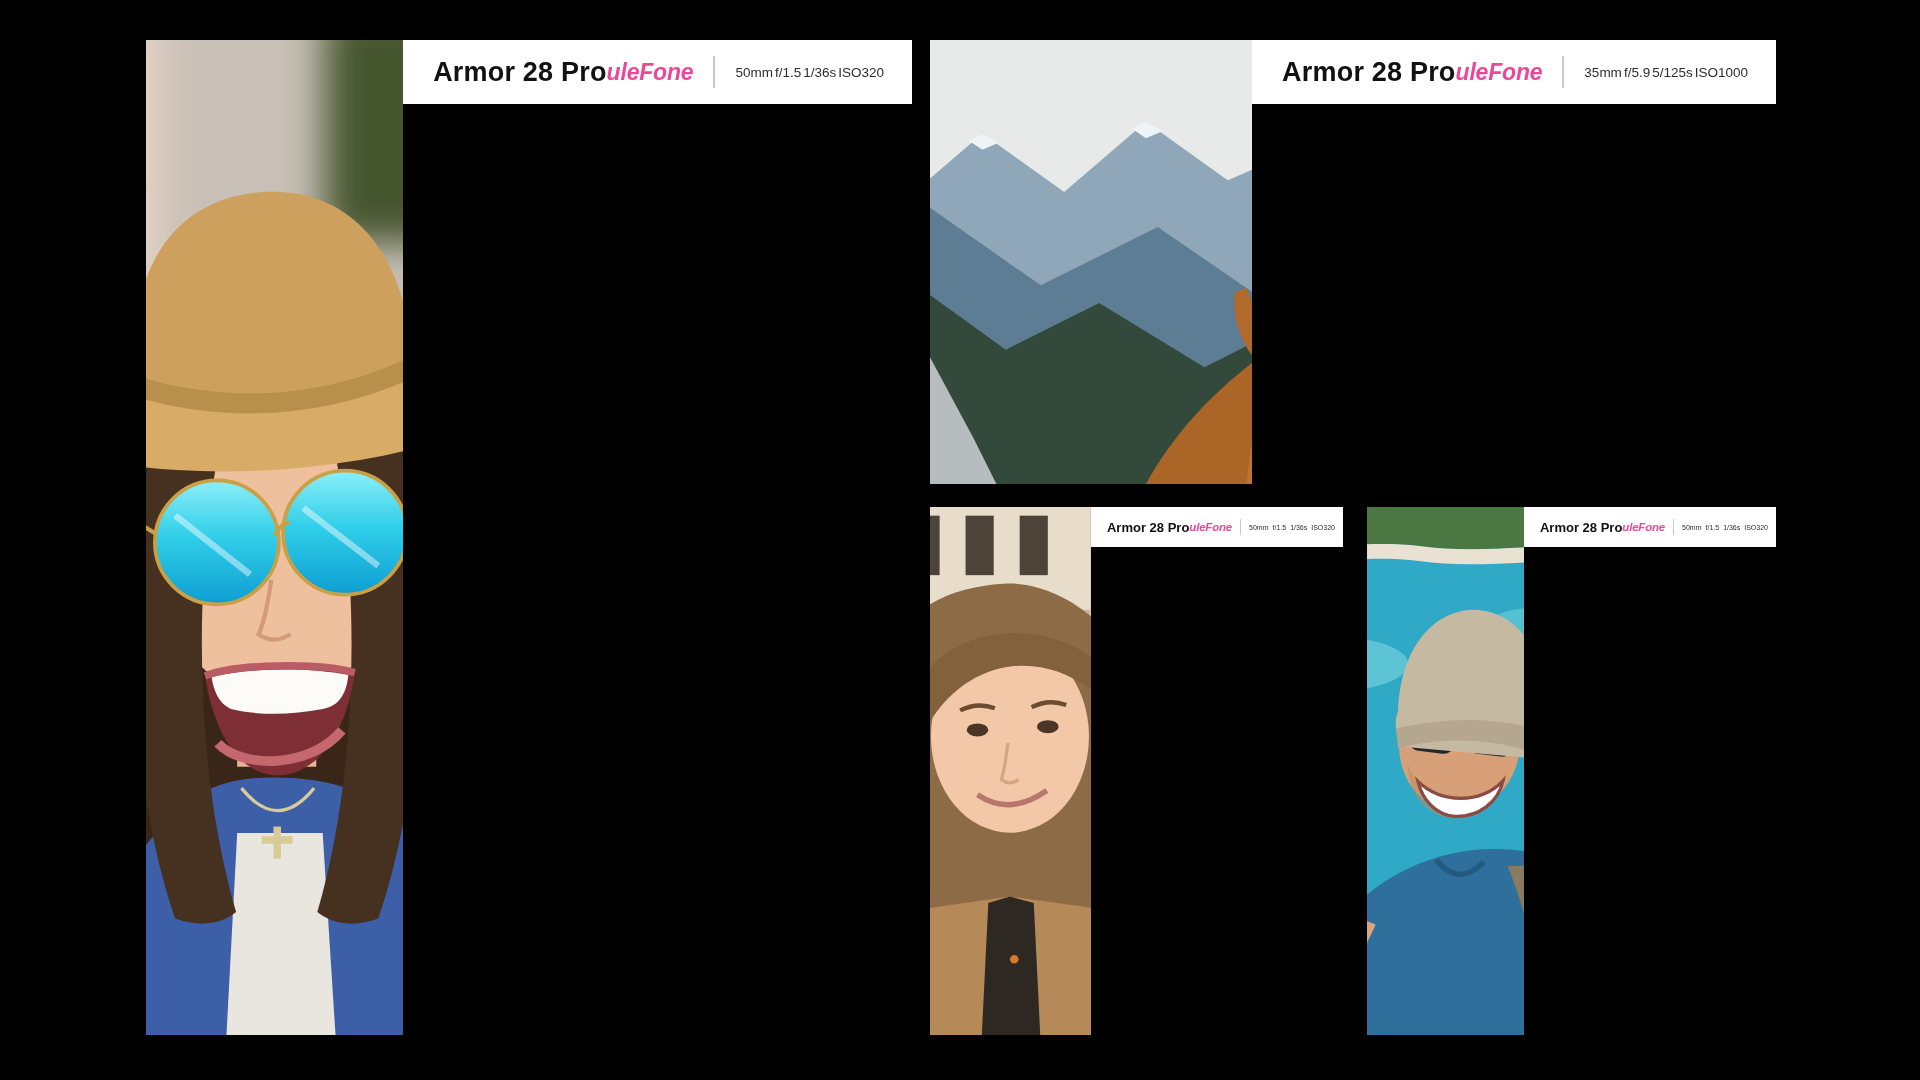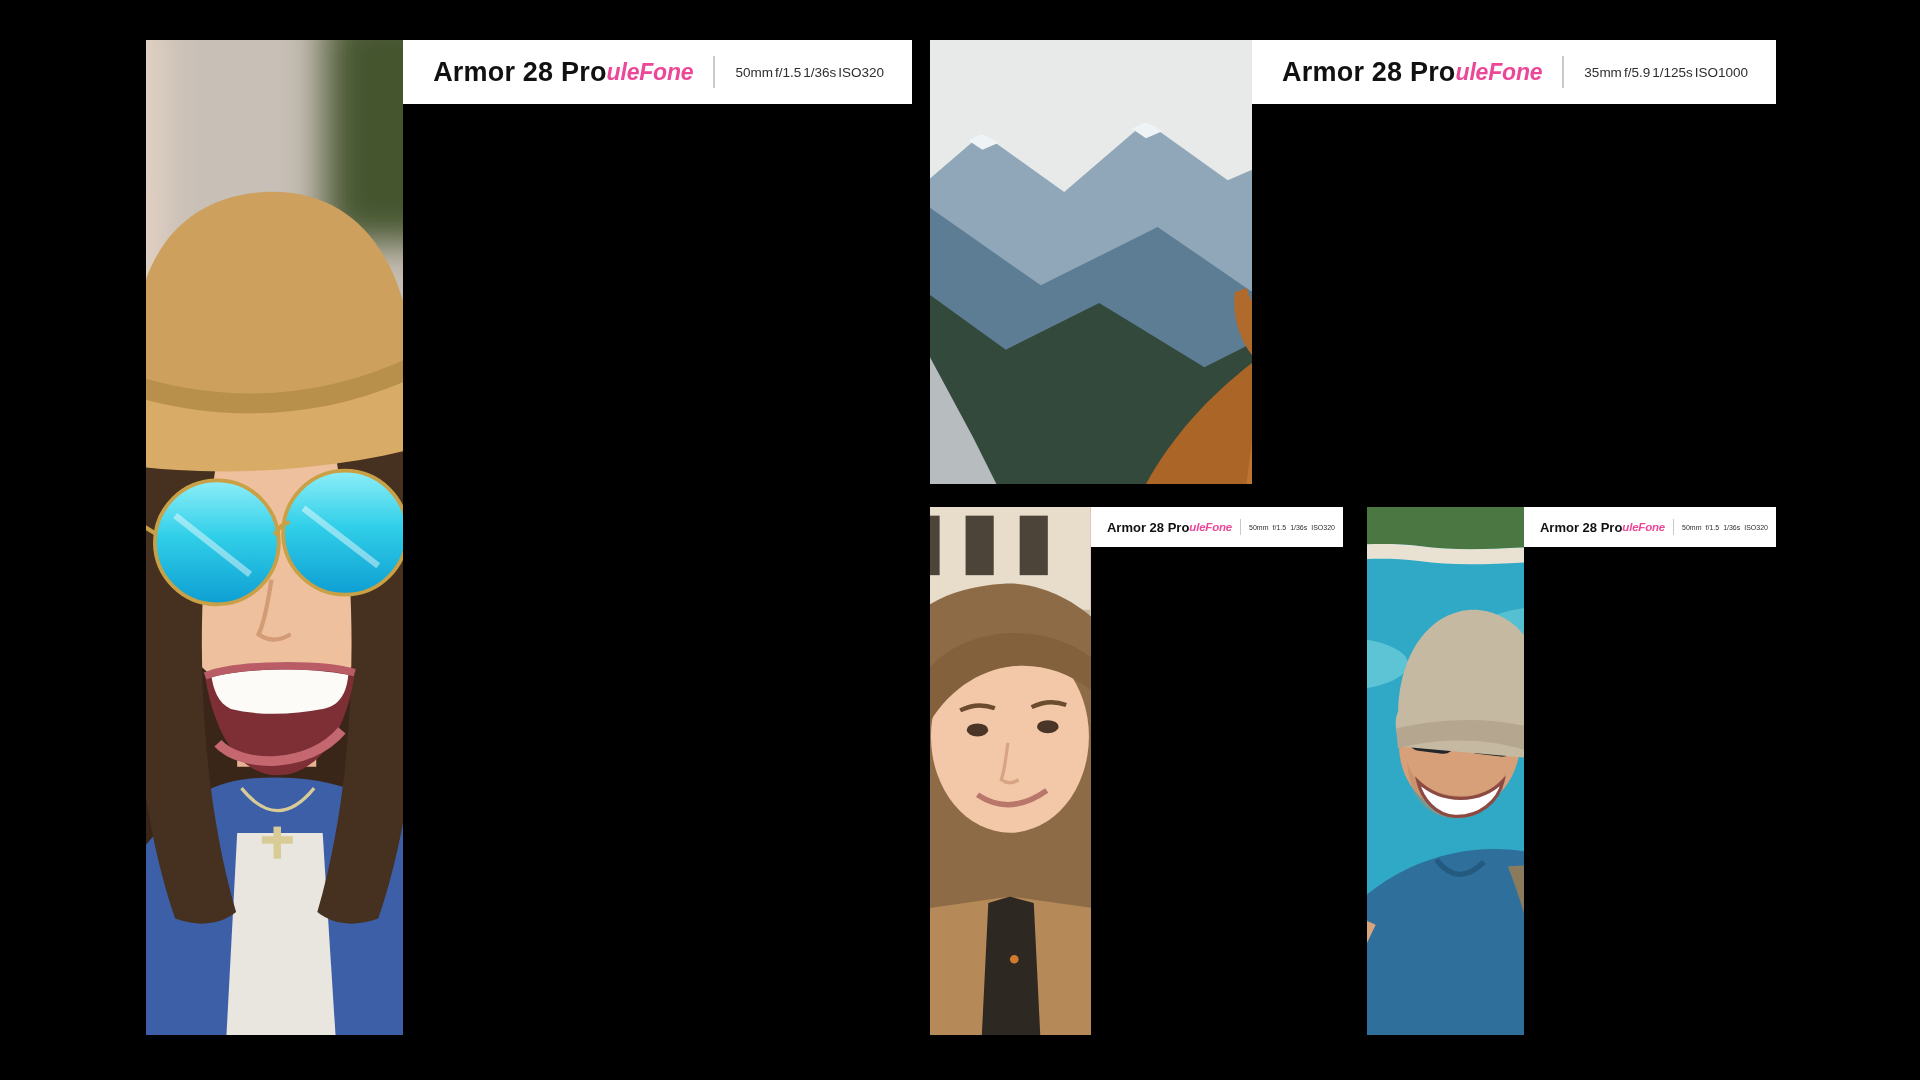--- a/index.html
+++ b/index.html
@@ -161,21 +161,21 @@
       </svg>
     </div>
     <figcaption class="bar">
       <span class="title">Armor 28 Pro</span>
       <span class="meta">
         <span class="logo">uleFone</span>
         <span class="sep"></span>
         <span class="exif">
           <span>35mm</span>
           <span>f/5.9</span>
-          <span>1/125s</span>
+          <span>5/125s</span>
           <span>ISO1000</span>
         </span>
       </span>
     </figcaption>
   </figure>
 
   <figure class="card sm" id="card-city">
     <div class="photo">
       <svg viewBox="0 0 413 488" preserveAspectRatio="xMidYMid slice">
         <rect width="413" height="488" fill="#d9cbb8"></rect>

